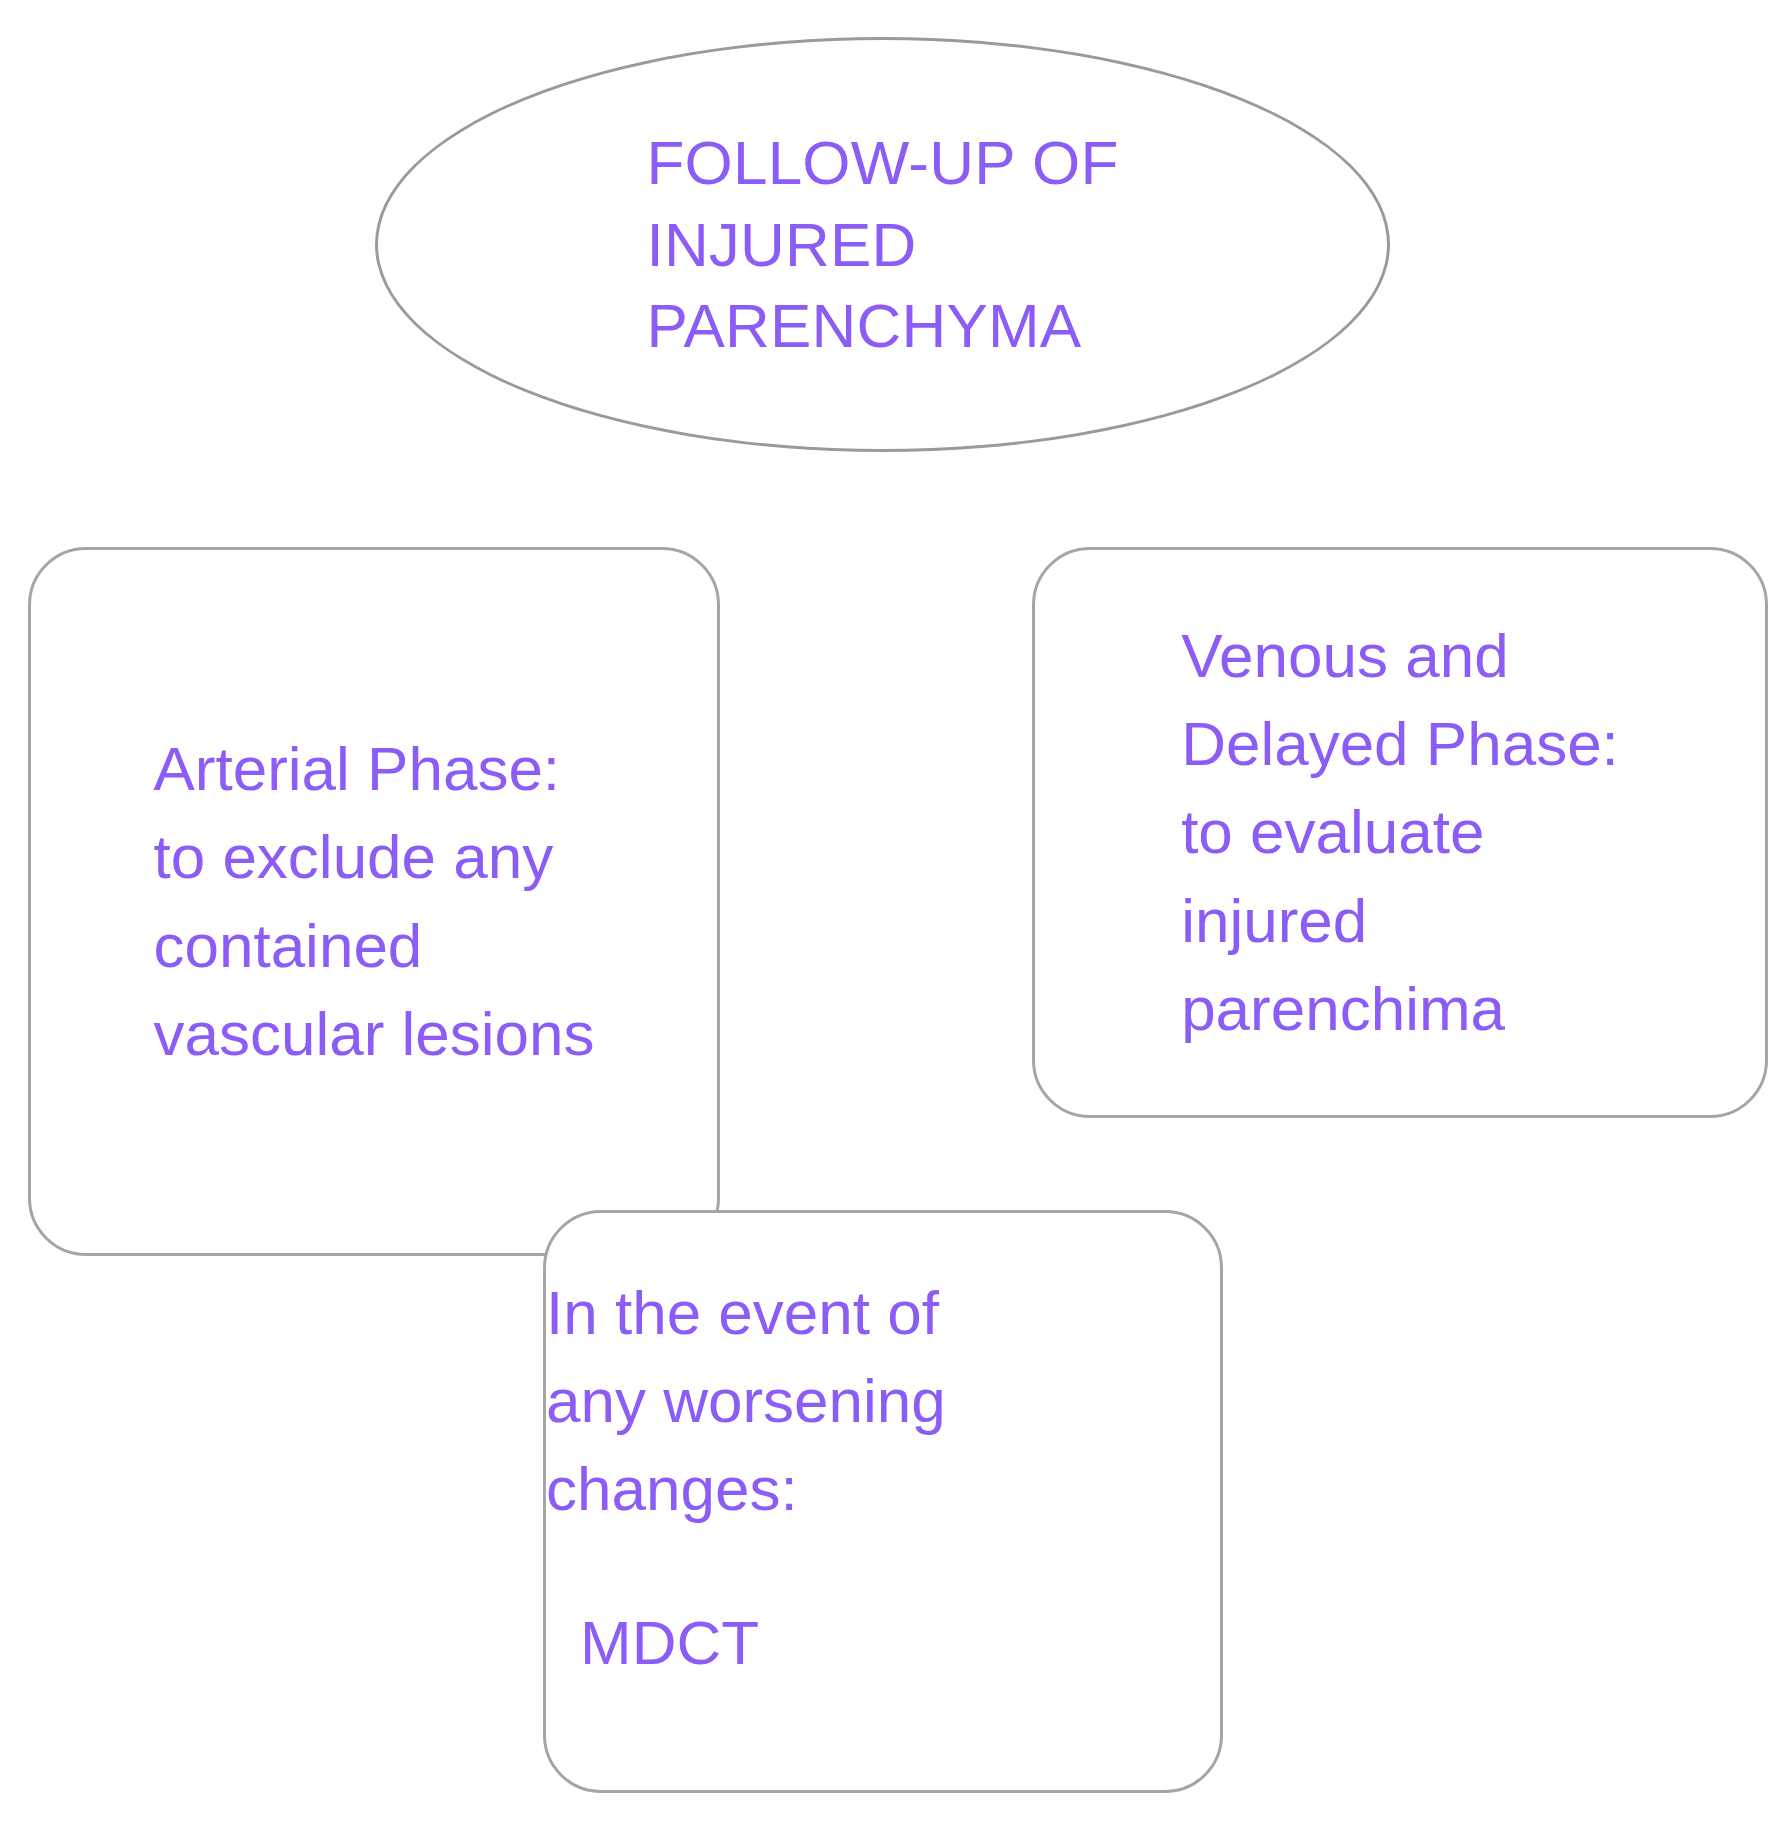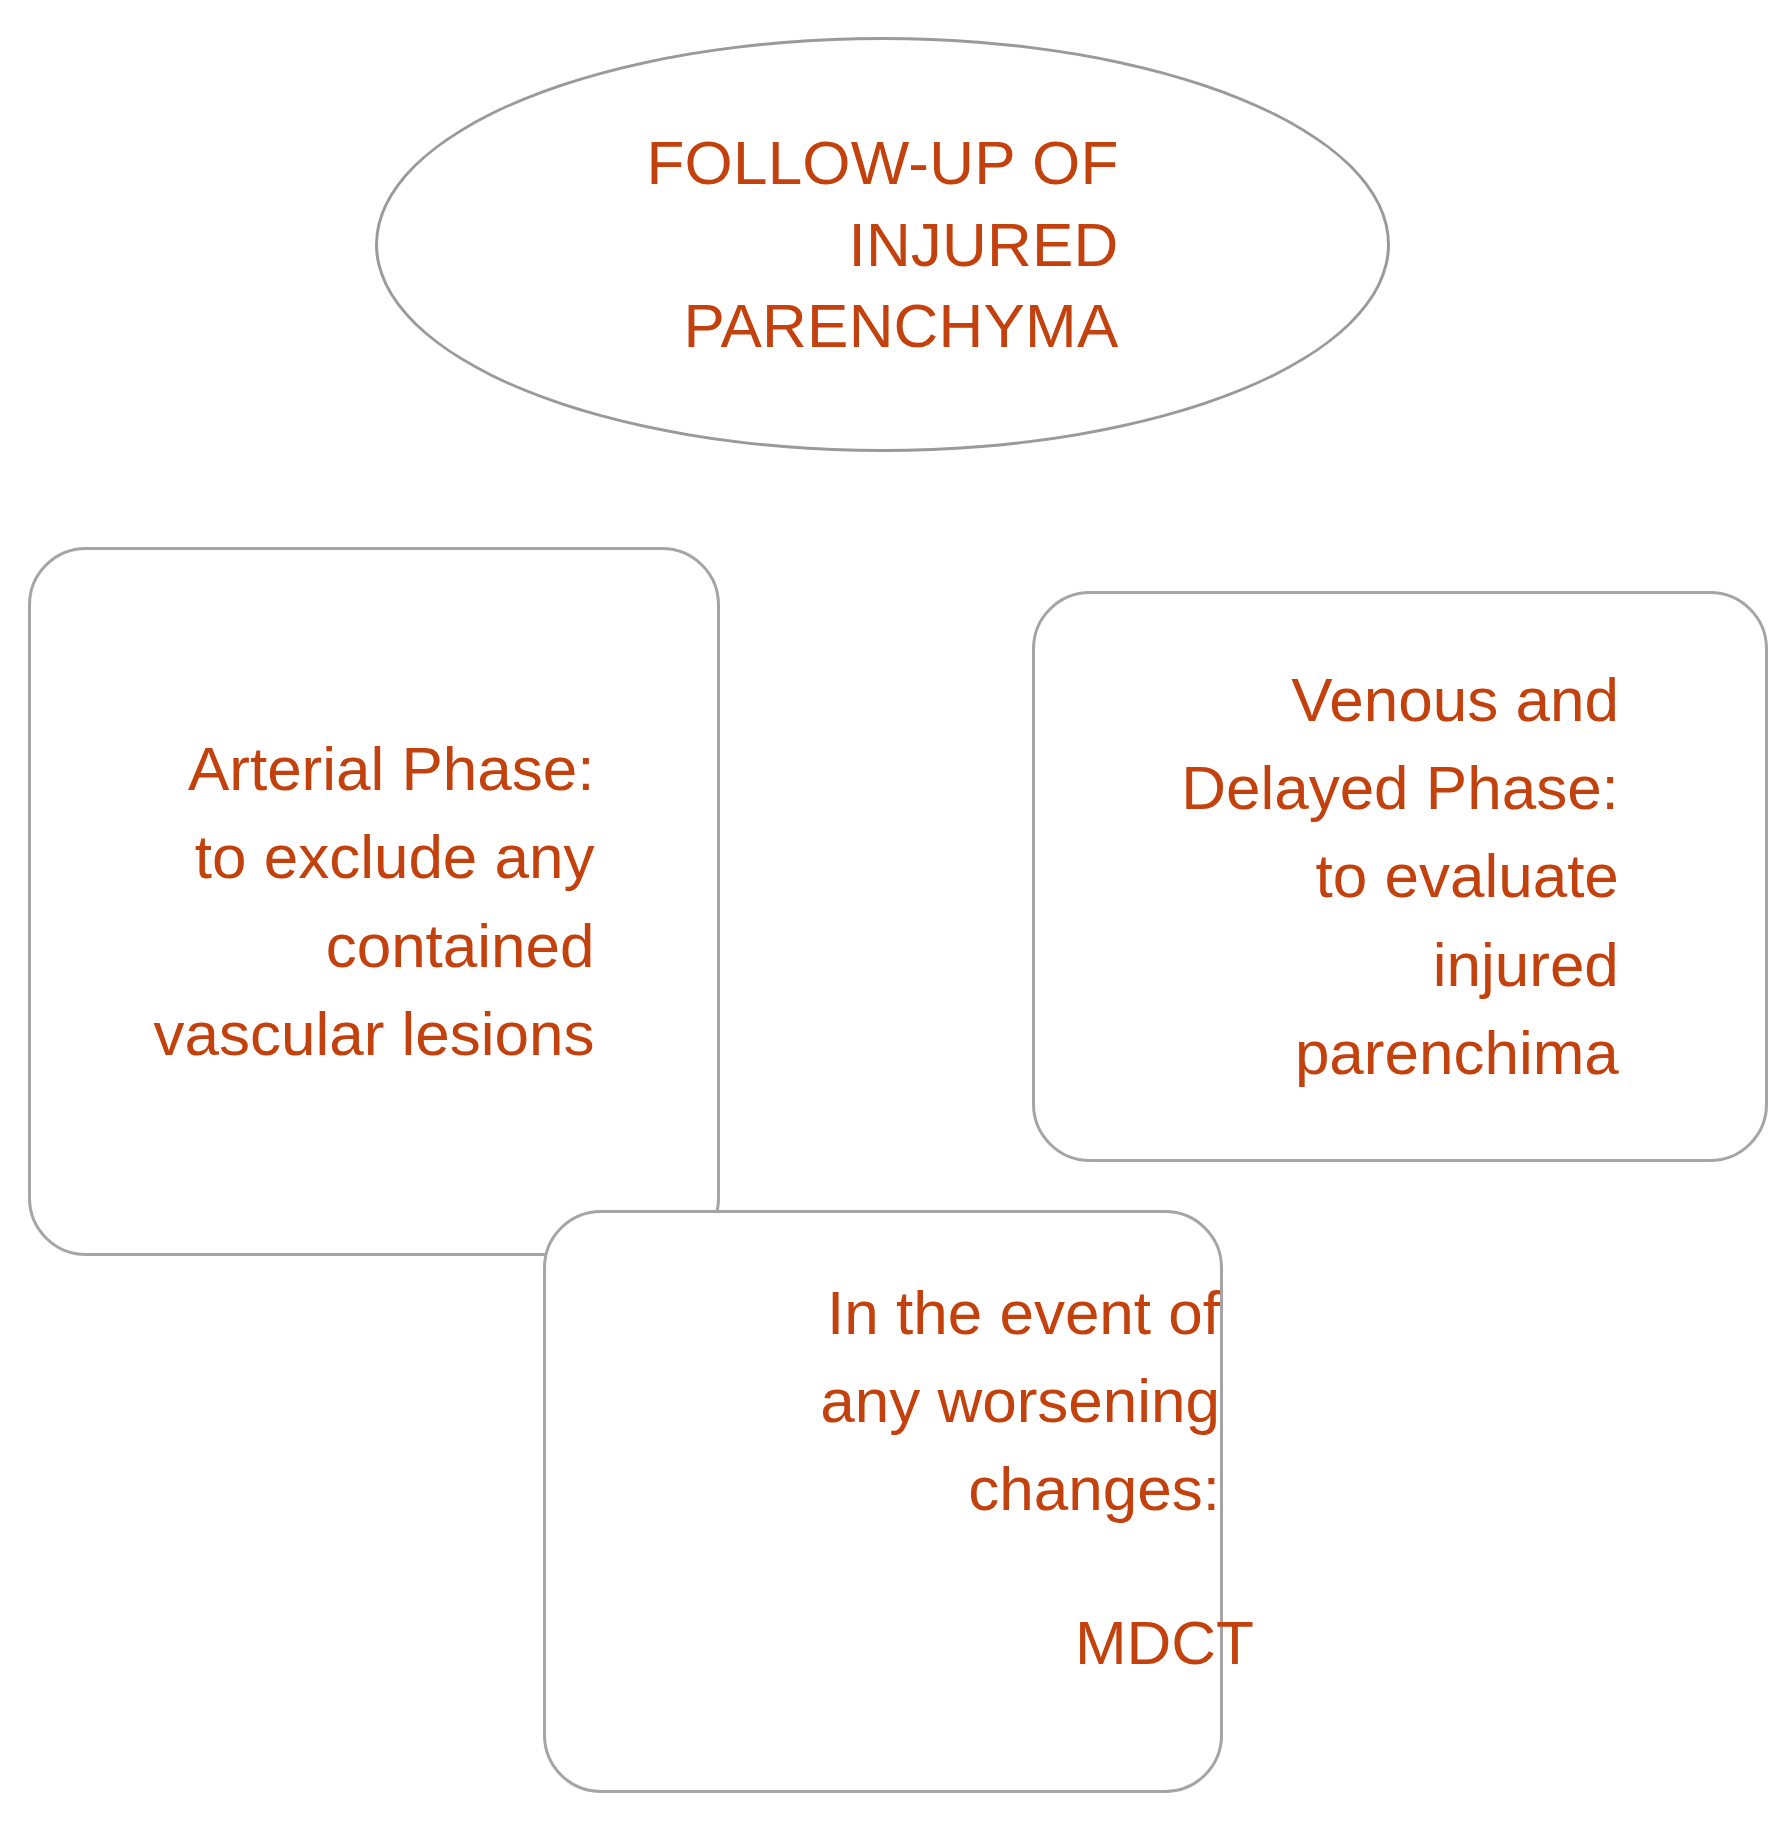--- a/index.html
+++ b/index.html
@@ -18,23 +18,23 @@
     height: 1821px;
     background: #ffffff;
     overflow: hidden;
   }
 
   
   .node-text {
     position: absolute;
     left: 0;
     right: 0;
-    text-align: right;
+    text-align: left;
     white-space: pre-line;
-    color: #c2410c;
+    color: #8b5cf6;
     font-weight: 400;
   }
 
   
   .ellipse-node {
     position: absolute;
     left: 375px;
     top: 37px;
     width: 1015px;
     height: 415px;
@@ -74,21 +74,20 @@
     left: 28px;
     top: 547px;
     width: 692px;
     height: 709px;
   }
   #node-venous {
     left: 1032px;
     top: 547px;
     width: 736px;
     height: 571px;
-    margin-top: 44px;
   }
   #node-worsening {
     left: 543px;
     top: 1210px;
     width: 680px;
     height: 583px;
     align-items: flex-start;
     padding-top: 56px;
   }
   #node-worsening .node-text {

